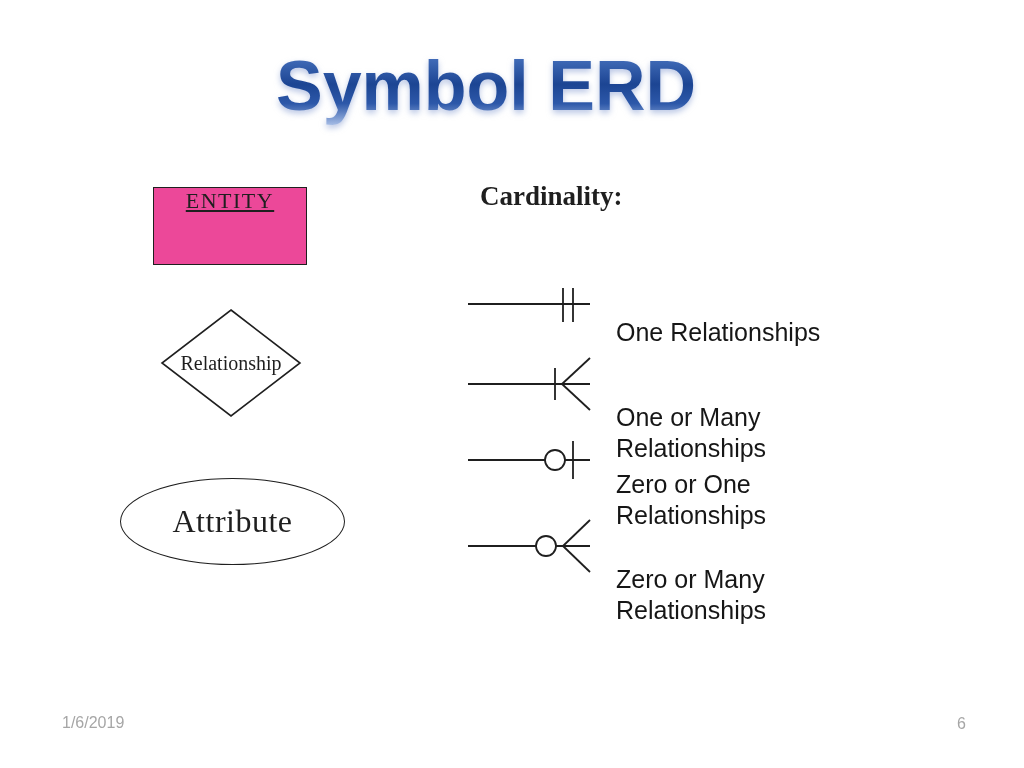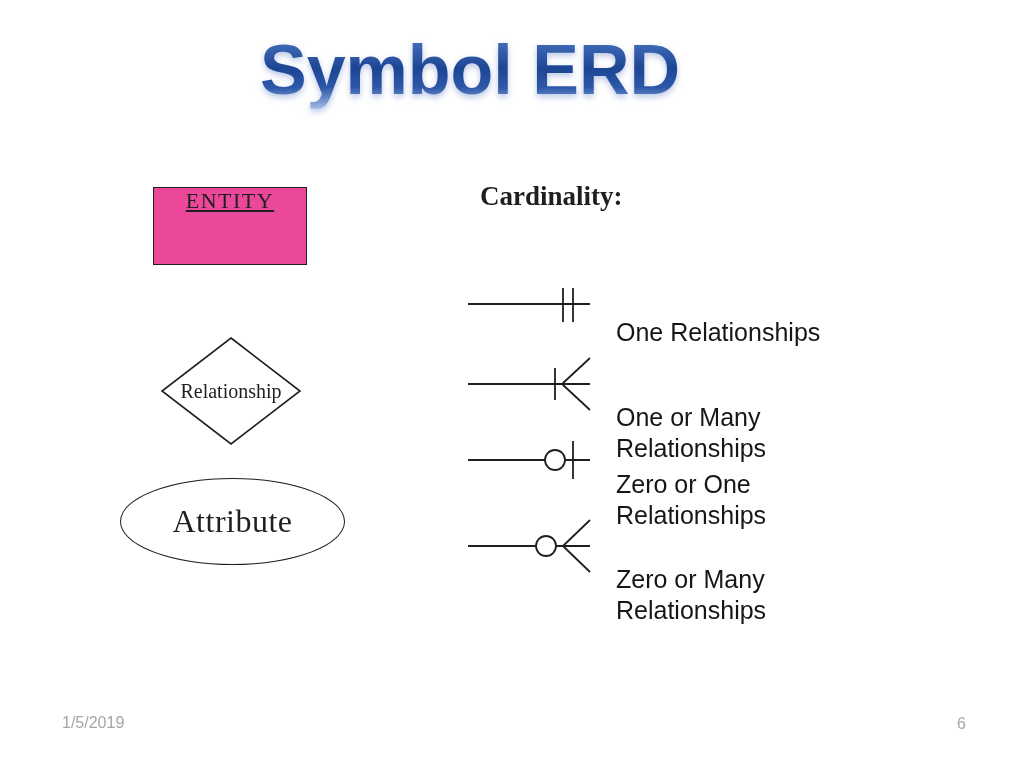--- a/index.html
+++ b/index.html
@@ -7,21 +7,21 @@
     position:relative;
     width:1024px;height:768px;
     background:#ffffff;
     overflow:hidden;
     font-family:"Liberation Sans",sans-serif;
     color:var(--ink,#1f1f1f);
   }
   
   .title{
     position:absolute;left:240px;top:26px;width:460px;
-    margin:0;text-align:center;
+    margin:16px;text-align:center;
     font-family:"Liberation Sans",sans-serif;
     font-weight:700;font-size:70px;line-height:88px;letter-spacing:0px;
     background:linear-gradient(180deg,
       var(--title-grad-light,#9db5e0) 0%,
       #4671bd 15%,
       var(--title-grad-dark,#1c4593) 48%,
       #2d58a9 70%,
       #9fb7e2 93%,
       #c3d2ee 100%);
     -webkit-background-clip:text;background-clip:text;
@@ -30,21 +30,21 @@
   }
   
   .shape-rect{
     position:absolute;left:153px;top:187px;width:152px;height:76px;
     border:1.6px solid var(--ink,#1f1f1f);background:#ec4899;
     display:flex;justify-content:center;text-decoration:underline;
   }
   .shape-rect .shape-label{
     font-family:"Liberation Serif",serif;font-size:22px;letter-spacing:1.5px;
   }
-  .shape-diamond{position:absolute;left:160px;top:336px;width:142px;height:110px;text-align:center;}
+  .shape-diamond{position:absolute;left:160px;top:308px;width:142px;height:110px;text-align:center;}
   .shape-diamond svg{position:absolute;left:0;top:0;}
   .shape-diamond .shape-label{
     position:absolute;left:0;top:0;width:142px;height:110px;
     display:flex;align-items:center;justify-content:center;
     font-family:"Liberation Serif",serif;font-size:20px;
   }
   .shape-ellipse{
     position:absolute;left:120px;top:478px;width:223px;height:85px;
     border:1.6px solid var(--ink,#1f1f1f);border-radius:50%;background:#fff;
     display:flex;align-items:center;justify-content:center;
@@ -134,16 +134,16 @@
 
   <svg class="card-symbol sym-4" width="136" height="64" viewBox="0 0 136 64">
     <line x1="6" y1="32" x2="128" y2="32" stroke="#1f1f1f" stroke-width="1.8"></line>
     <circle cx="84" cy="32" r="10" fill="#ffffff" stroke="#1f1f1f" stroke-width="1.8"></circle>
     <line x1="101" y1="32" x2="128" y2="6" stroke="#1f1f1f" stroke-width="1.8"></line>
     <line x1="101" y1="32" x2="128" y2="58" stroke="#1f1f1f" stroke-width="1.8"></line>
   </svg>
   <div class="card-label lbl-4">Zero or Many
 Relationships</div>
 
-  <span class="footer-date">1/5/2019</span>
+  <span class="footer-date">1/6/2019</span>
   <span class="footer-page">6</span>
 
 </div>
 
 </body></html>

